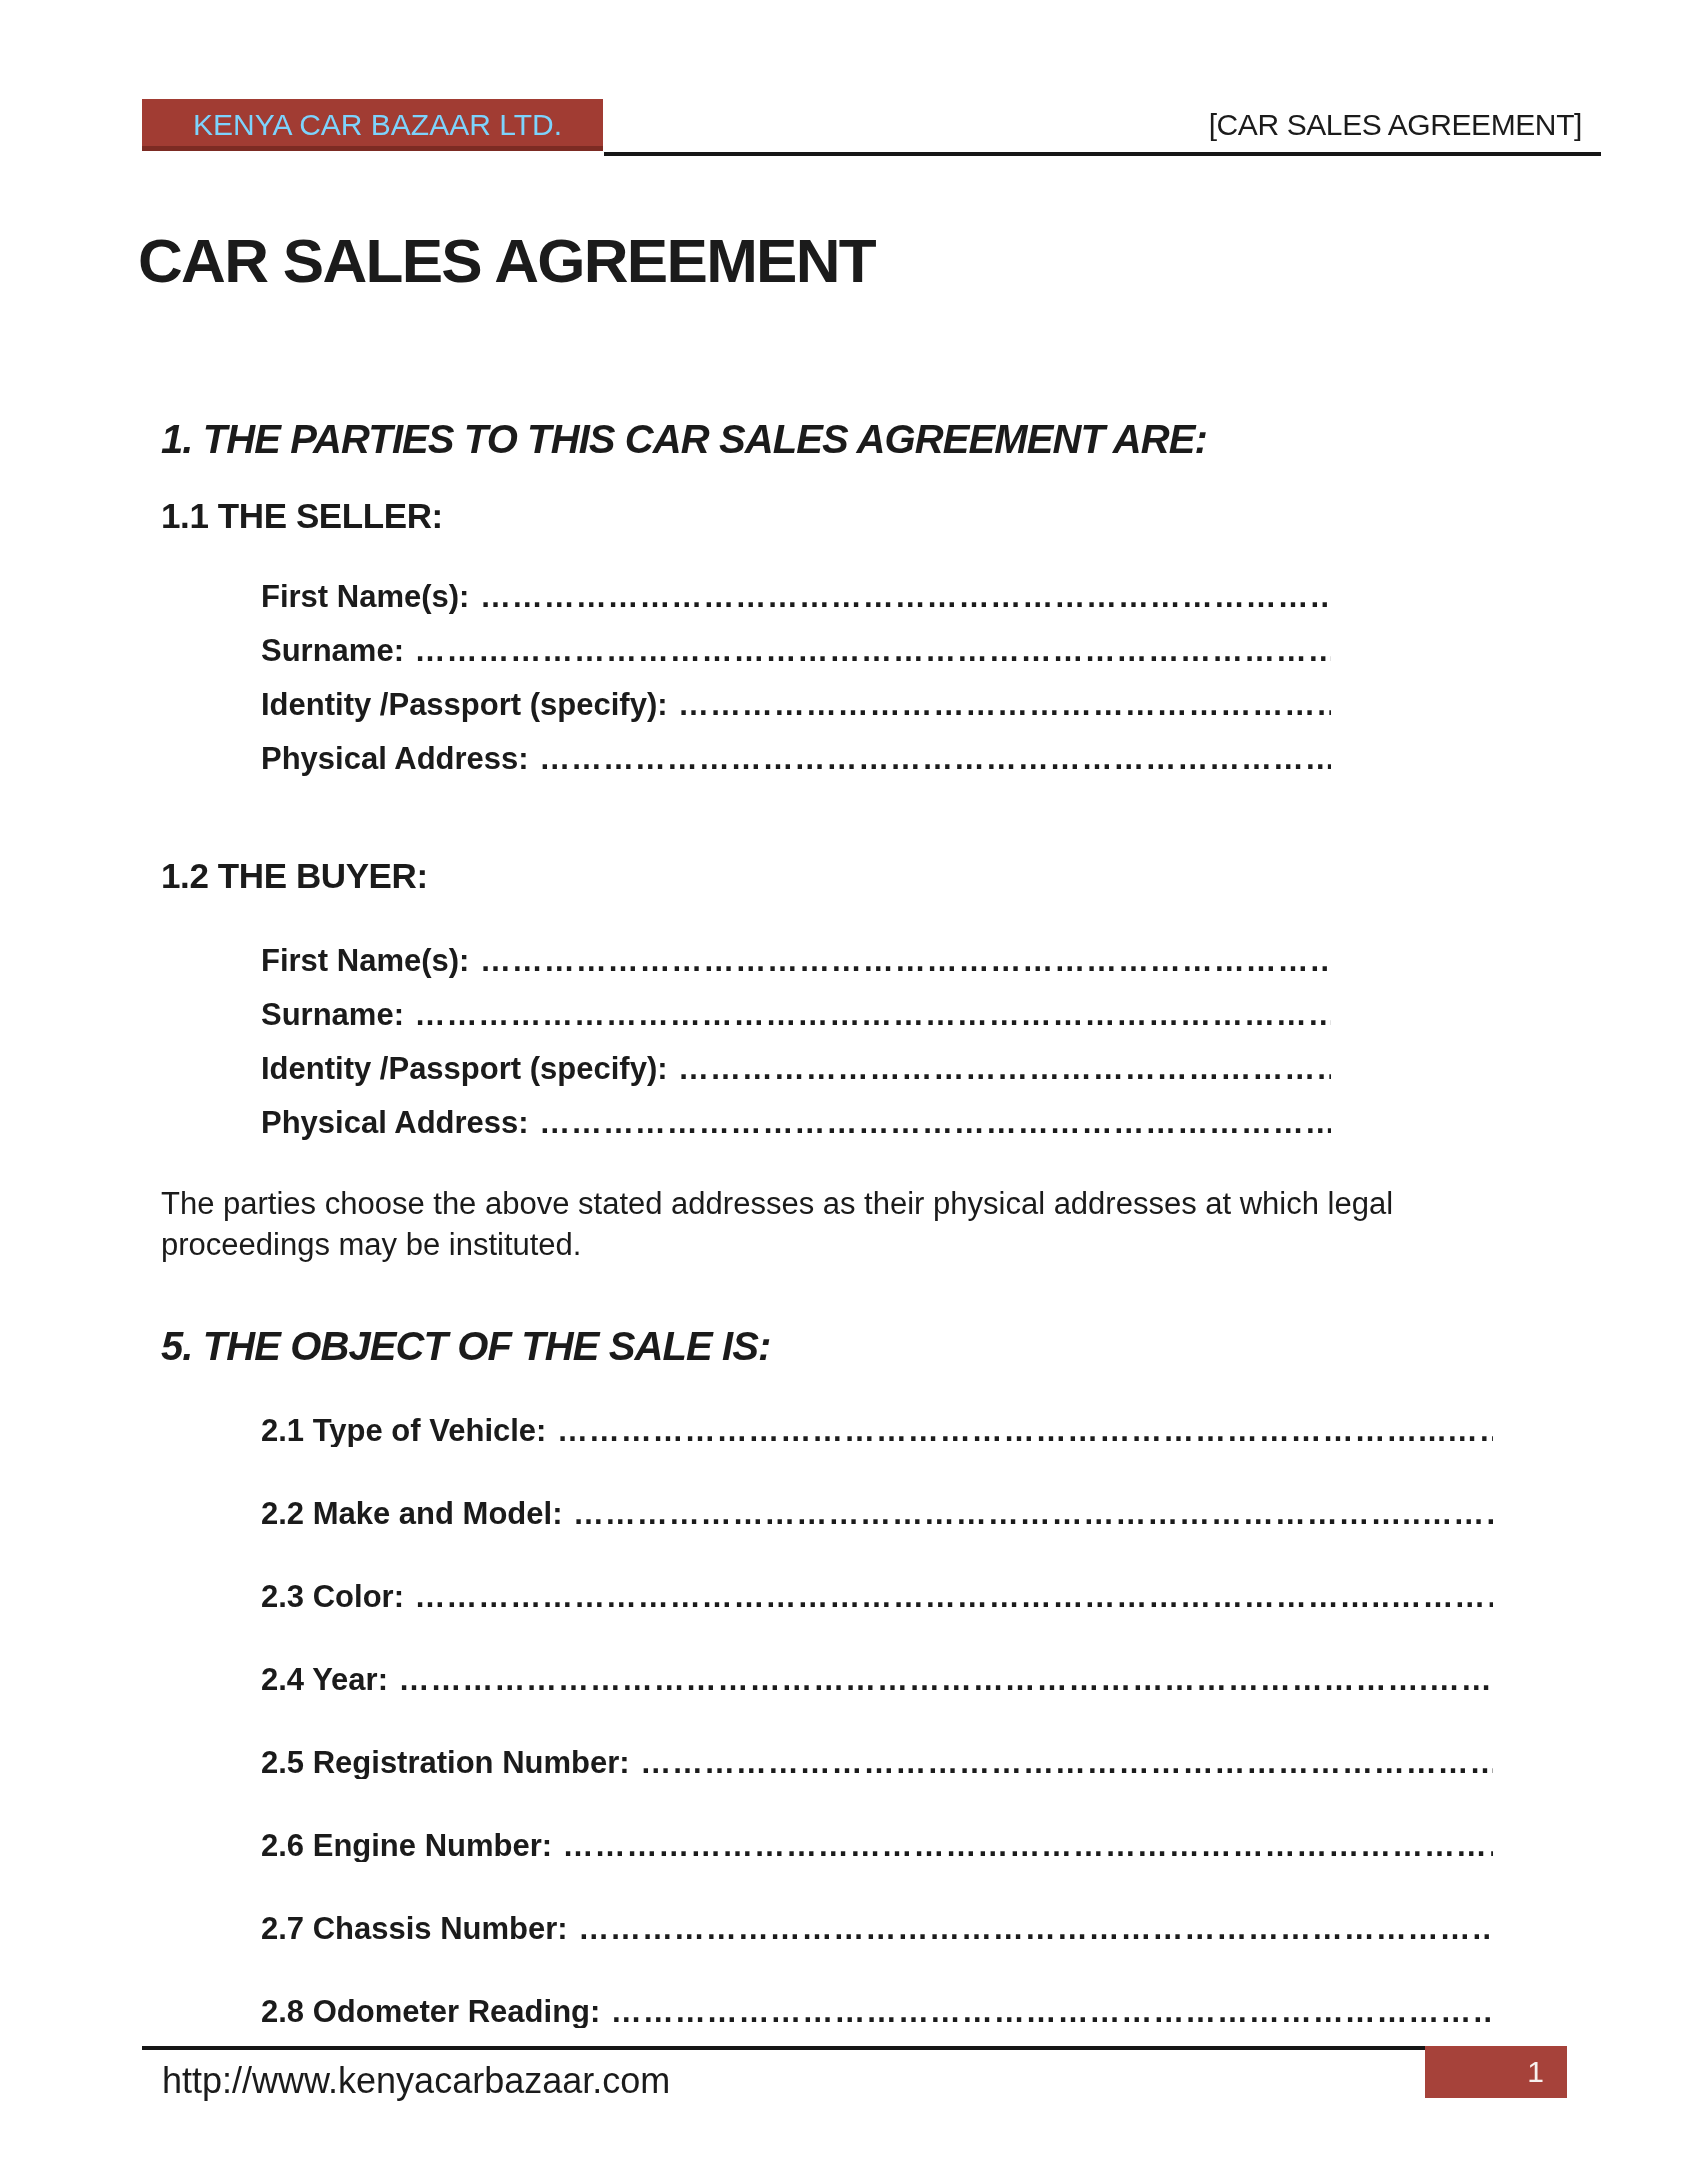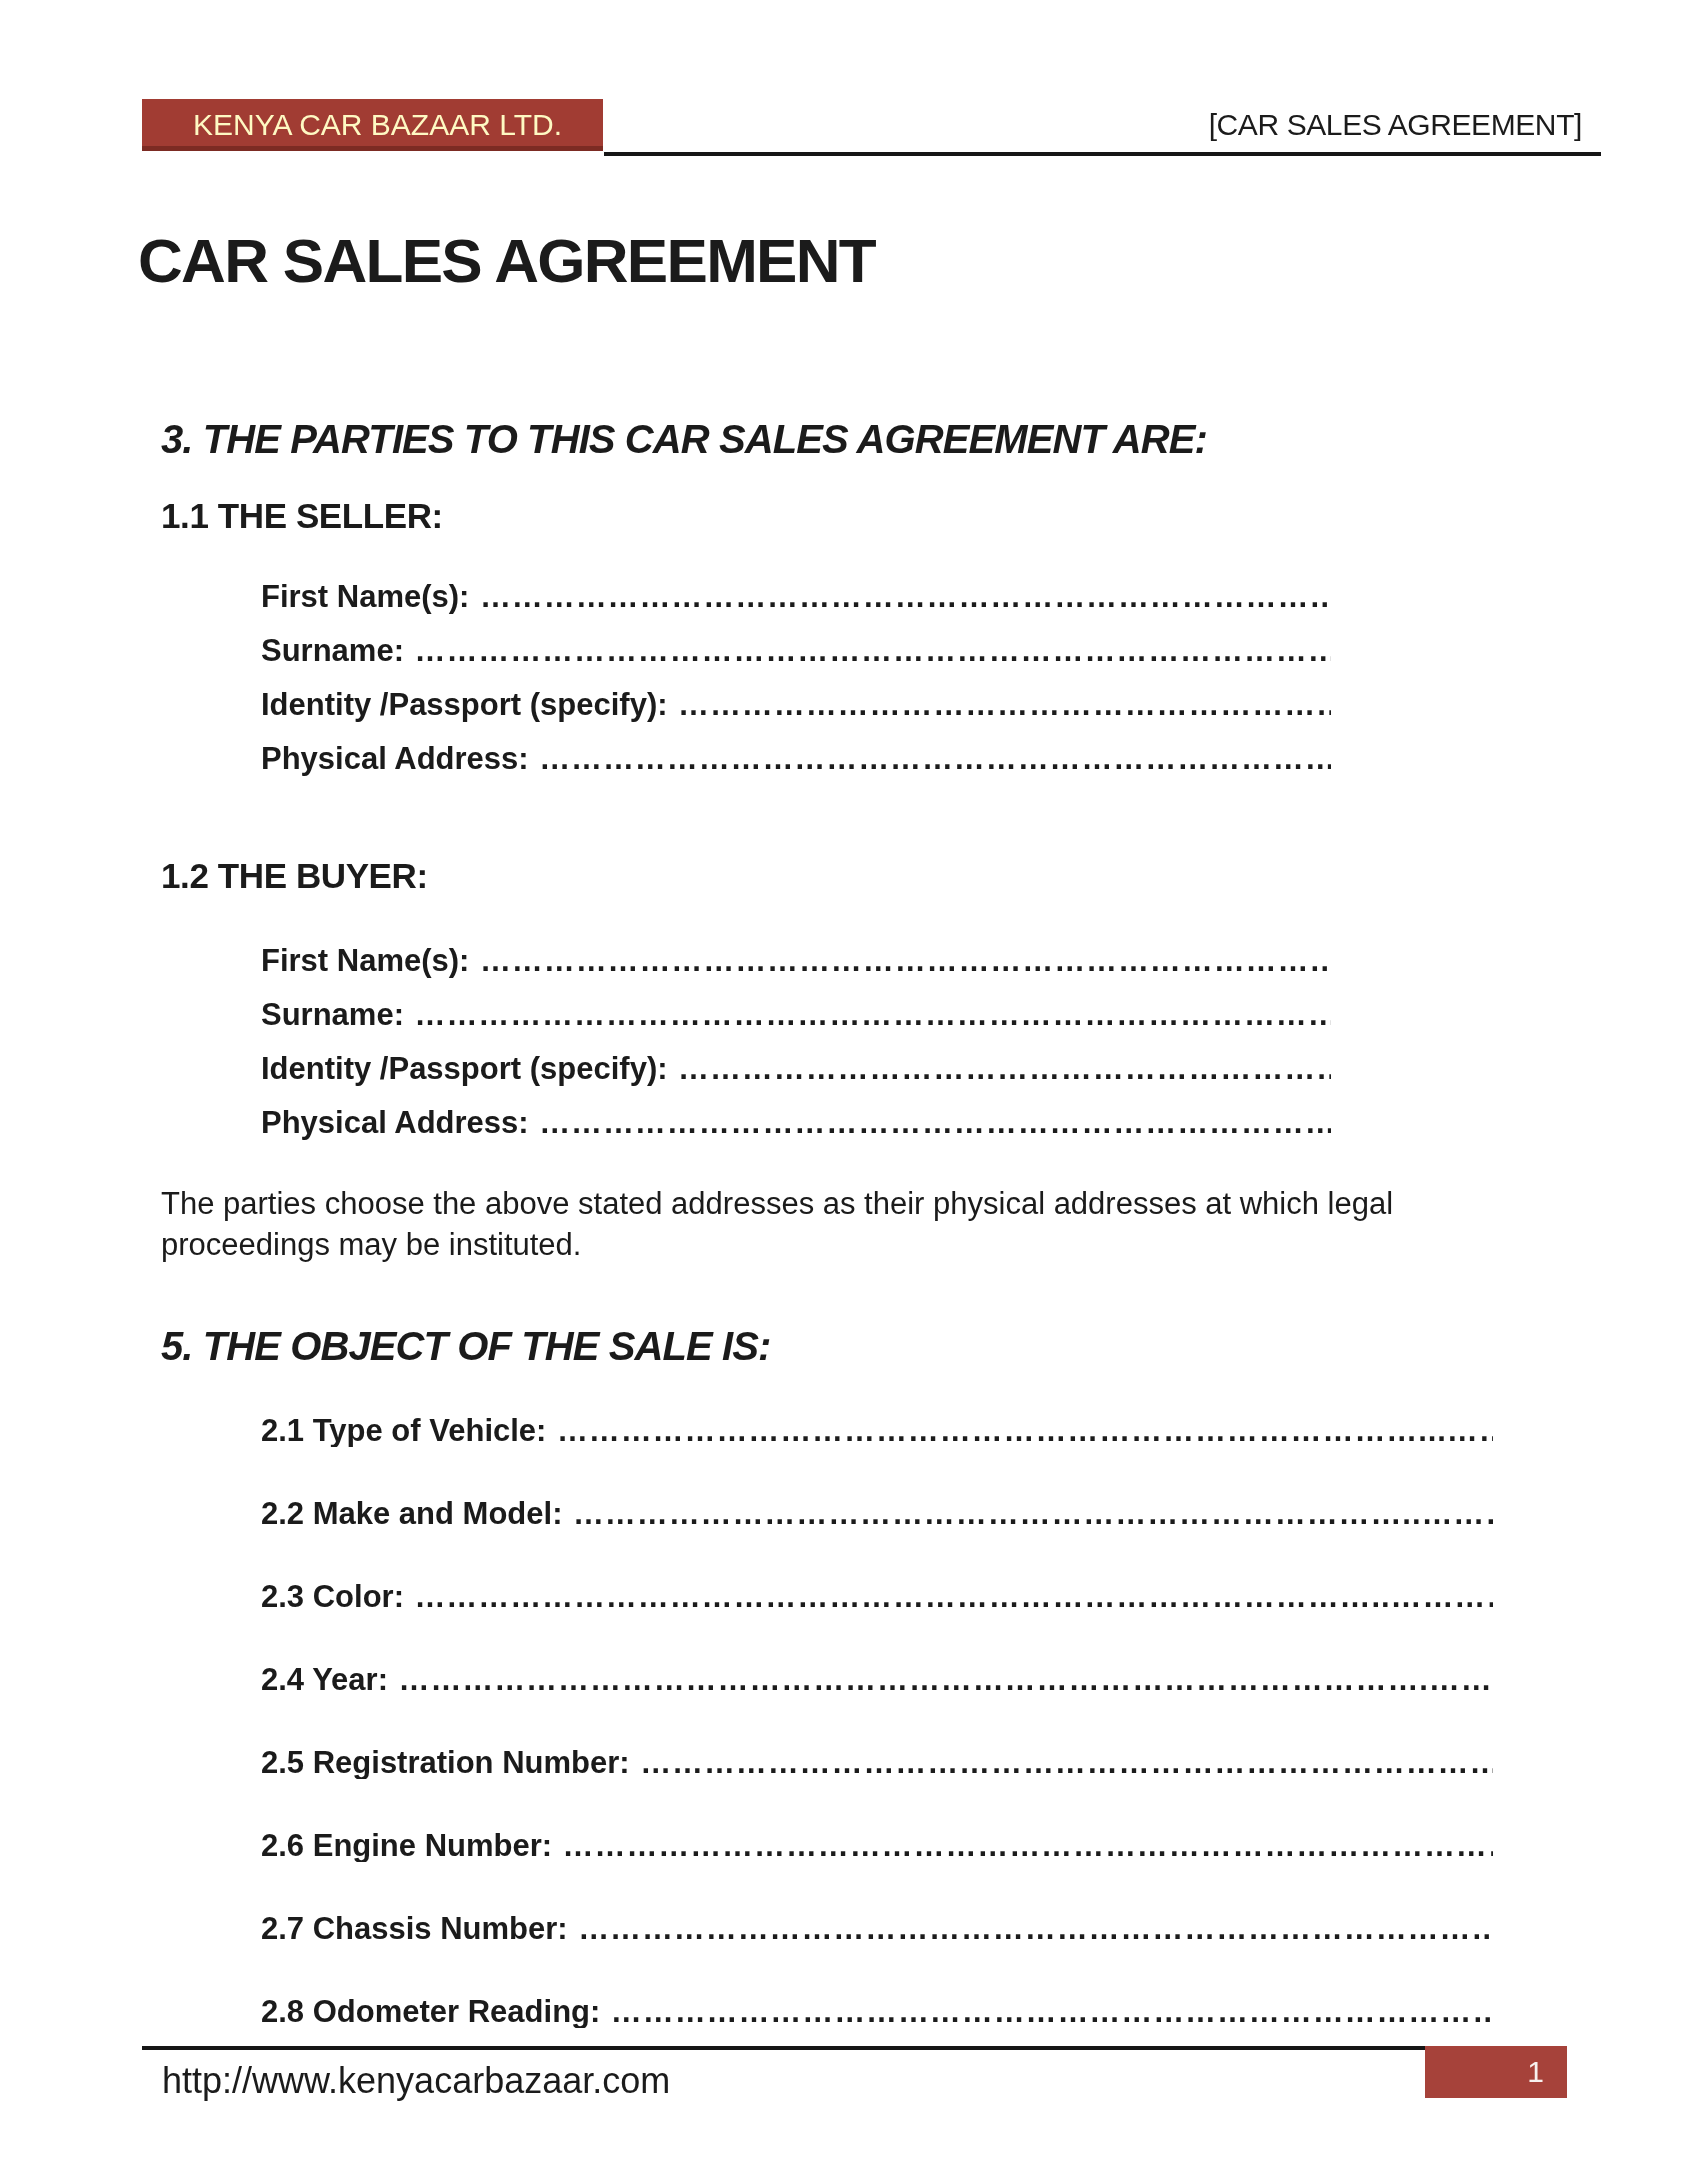--- a/index.html
+++ b/index.html
@@ -13,21 +13,21 @@
     color: #1b1b1b;
   }
 
   
   .brand-box {
     position: absolute;
     left: 142px; top: 99px;
     width: 461px; height: 52px;
     background: #A13C33;
     border-bottom: 5.2px solid #7C2B23;
-    color: #fef9c3;
+    color: #7dd3fc;
     font-size: 30px;
     line-height: 52px;
     padding-left: 51px;
     box-sizing: border-box;
     white-space: nowrap;
   }
   .header-rule {
     position: absolute;
     left: 604px; top: 152px;
     width: 997px; height: 4.4px;
@@ -169,21 +169,21 @@
 <div class="page">
 
   <div class="brand-box">
     <span>KENYA CAR BAZAAR LTD.</span>
   </div>
   <div class="header-rule"></div>
   <div class="doc-label">[CAR SALES AGREEMENT]</div>
 
   <h1 class="title">CAR SALES AGREEMENT</h1>
 
-  <h2 class="sec-heading sec1-heading">3. THE PARTIES TO THIS CAR SALES AGREEMENT ARE:</h2>
+  <h2 class="sec-heading sec1-heading">1. THE PARTIES TO THIS CAR SALES AGREEMENT ARE:</h2>
 
   <h3 class="sub-heading seller-heading">1.1 THE SELLER:</h3>
   <div class="fields seller-fields">
 
       <div class="field-row">
         <span class="flabel">First Name(s):</span>
         <span class="dots">…………………………………………………………………………………………………………</span>
       </div>
 
       <div class="field-row">

